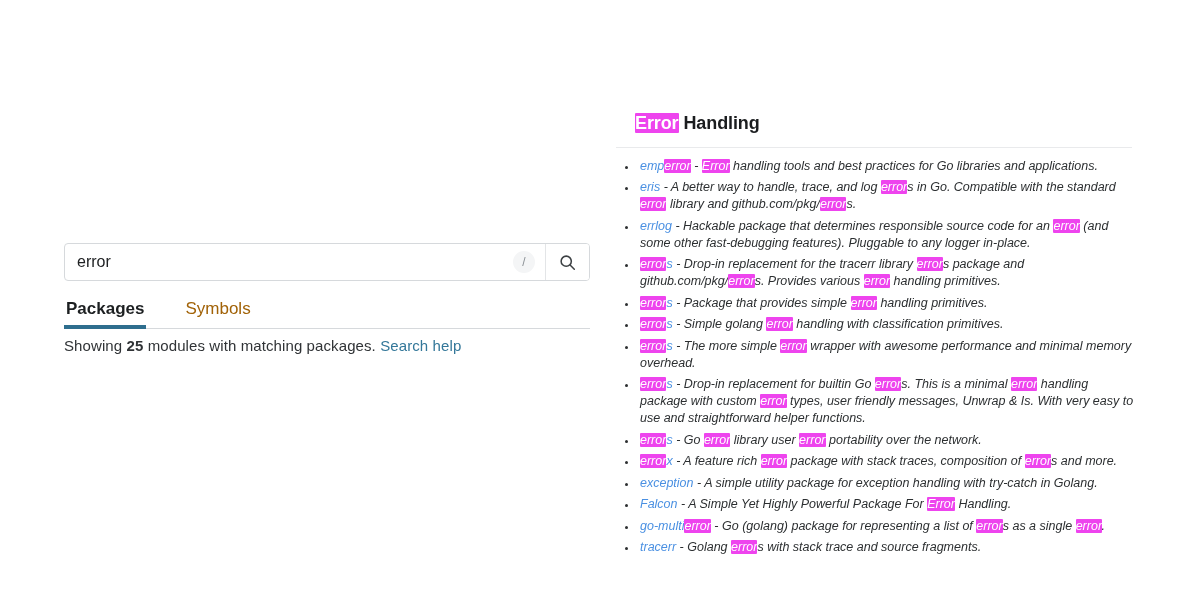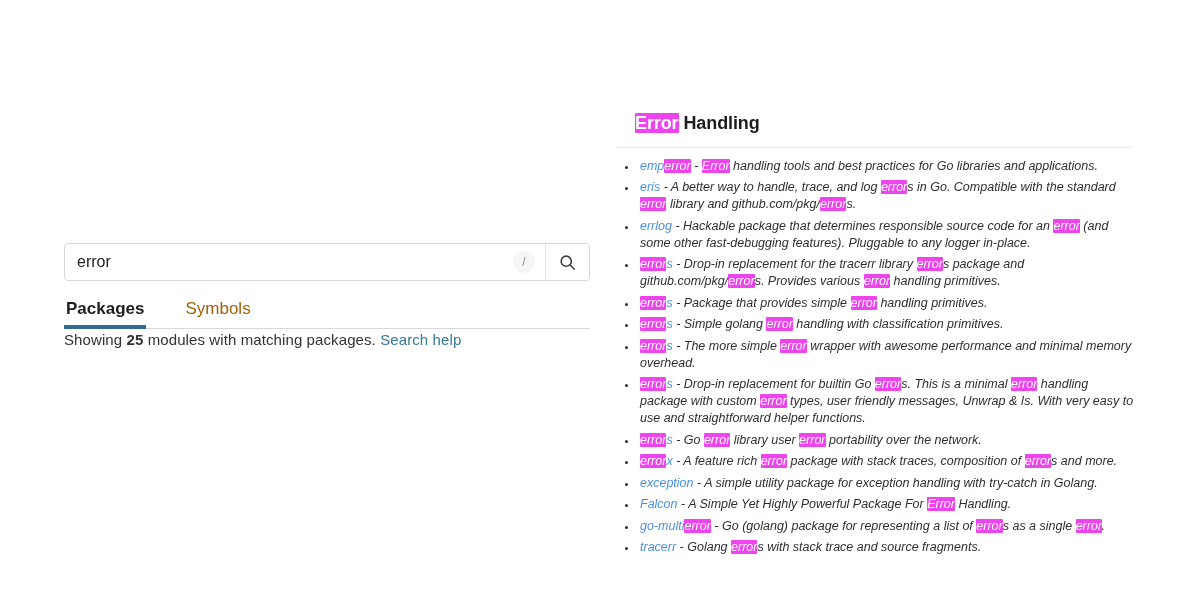--- a/index.html
+++ b/index.html
@@ -84,21 +84,21 @@
     position: relative;
     bottom: -1px;
     line-height: 1;
   }
   .tab.active {
     color: #1c1f21;
     font-weight: bold;
     border-bottom-color: #2e6e8e;
   }
   .showing {
-    margin-top: 2px;
+    margin-top: 8px;
     font-size: 15px;
     color: #303336;
     letter-spacing: 0.1px;
   }
   .showing b { font-weight: bold; }
   .link-blue { color: #337799; text-decoration: none; }
 
   
   .right-panel {
     position: absolute;

